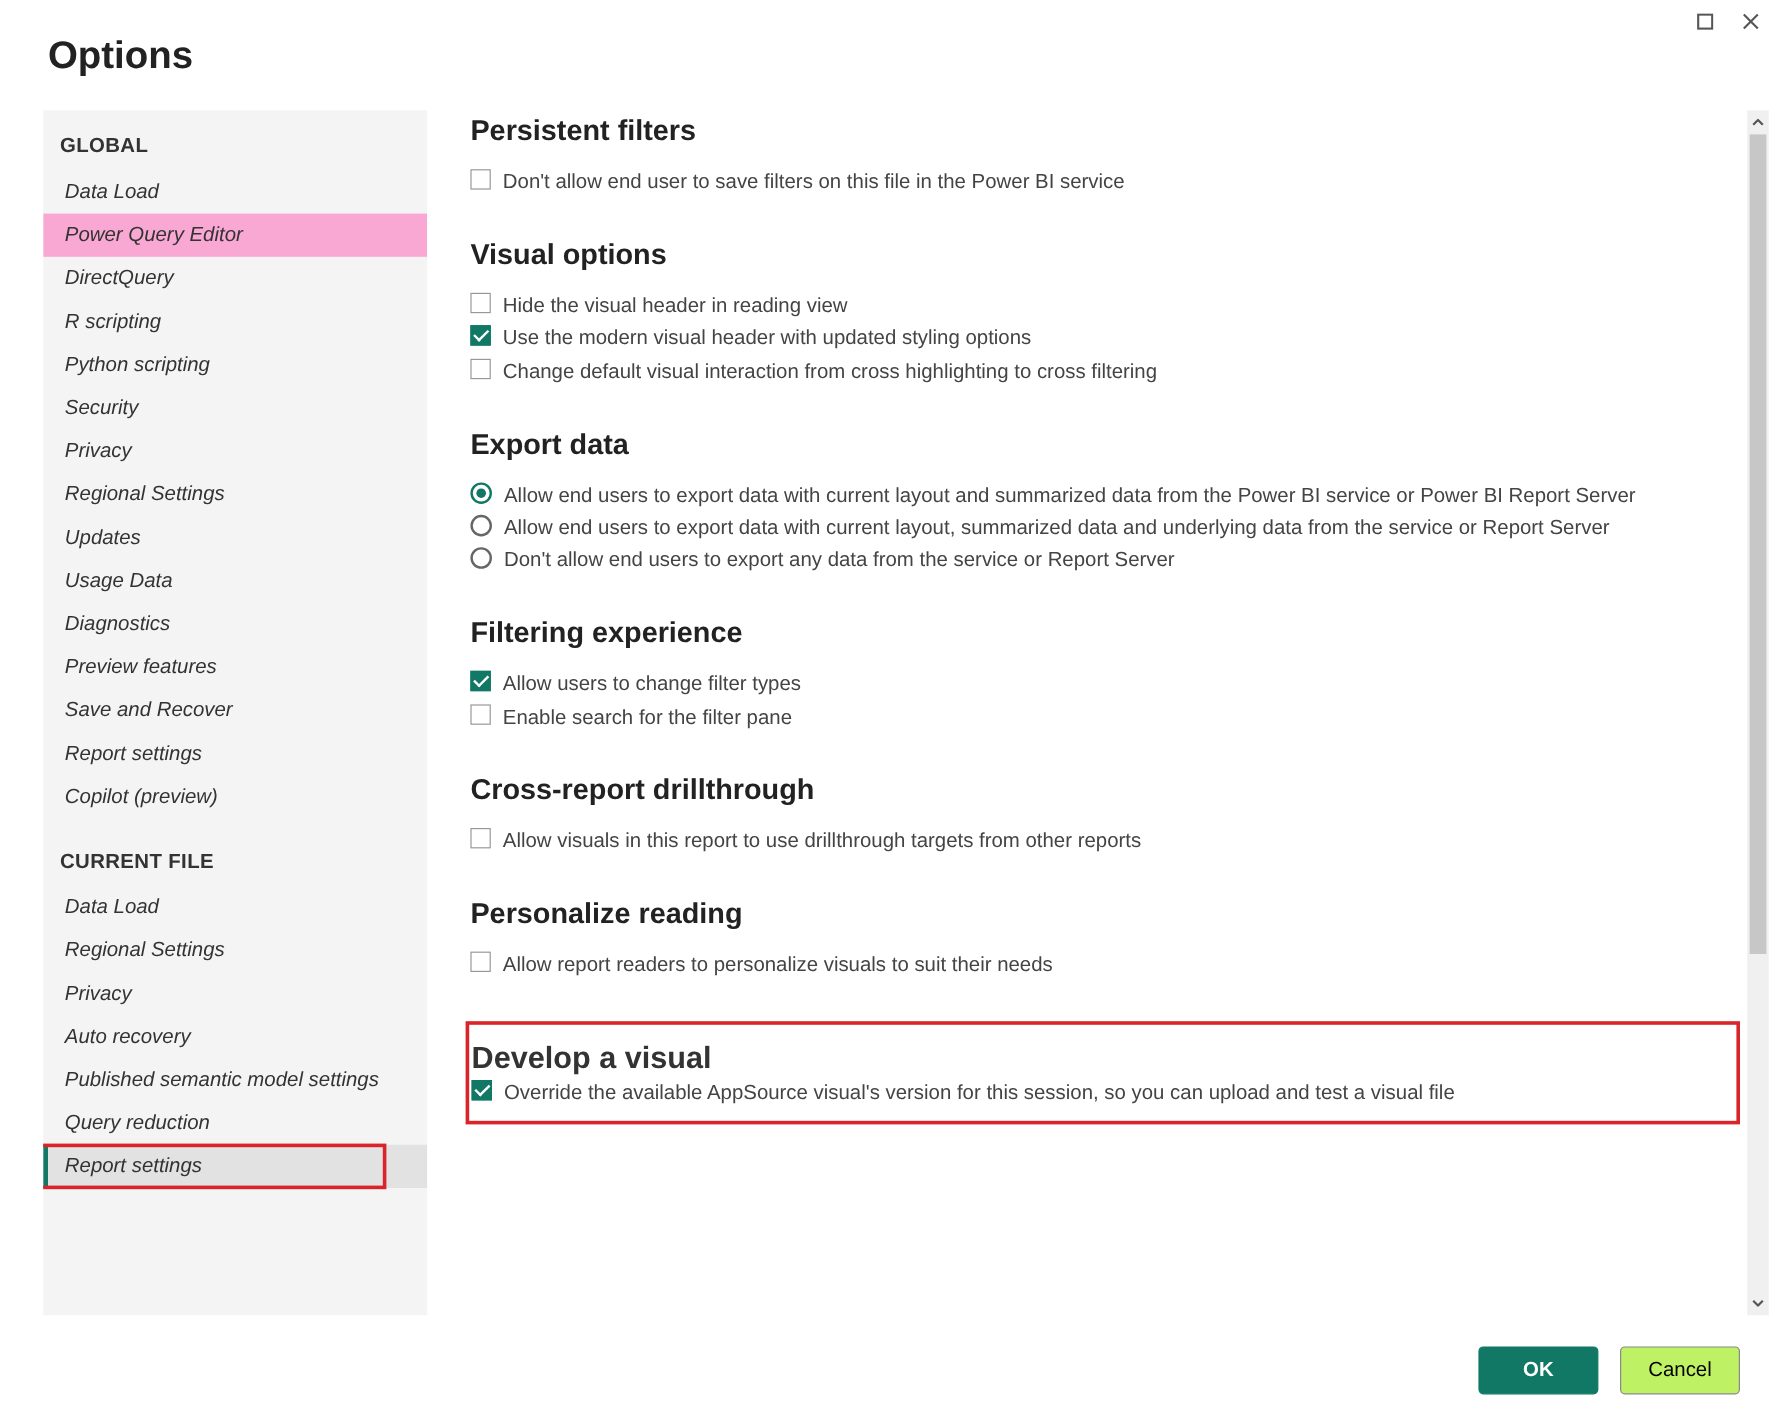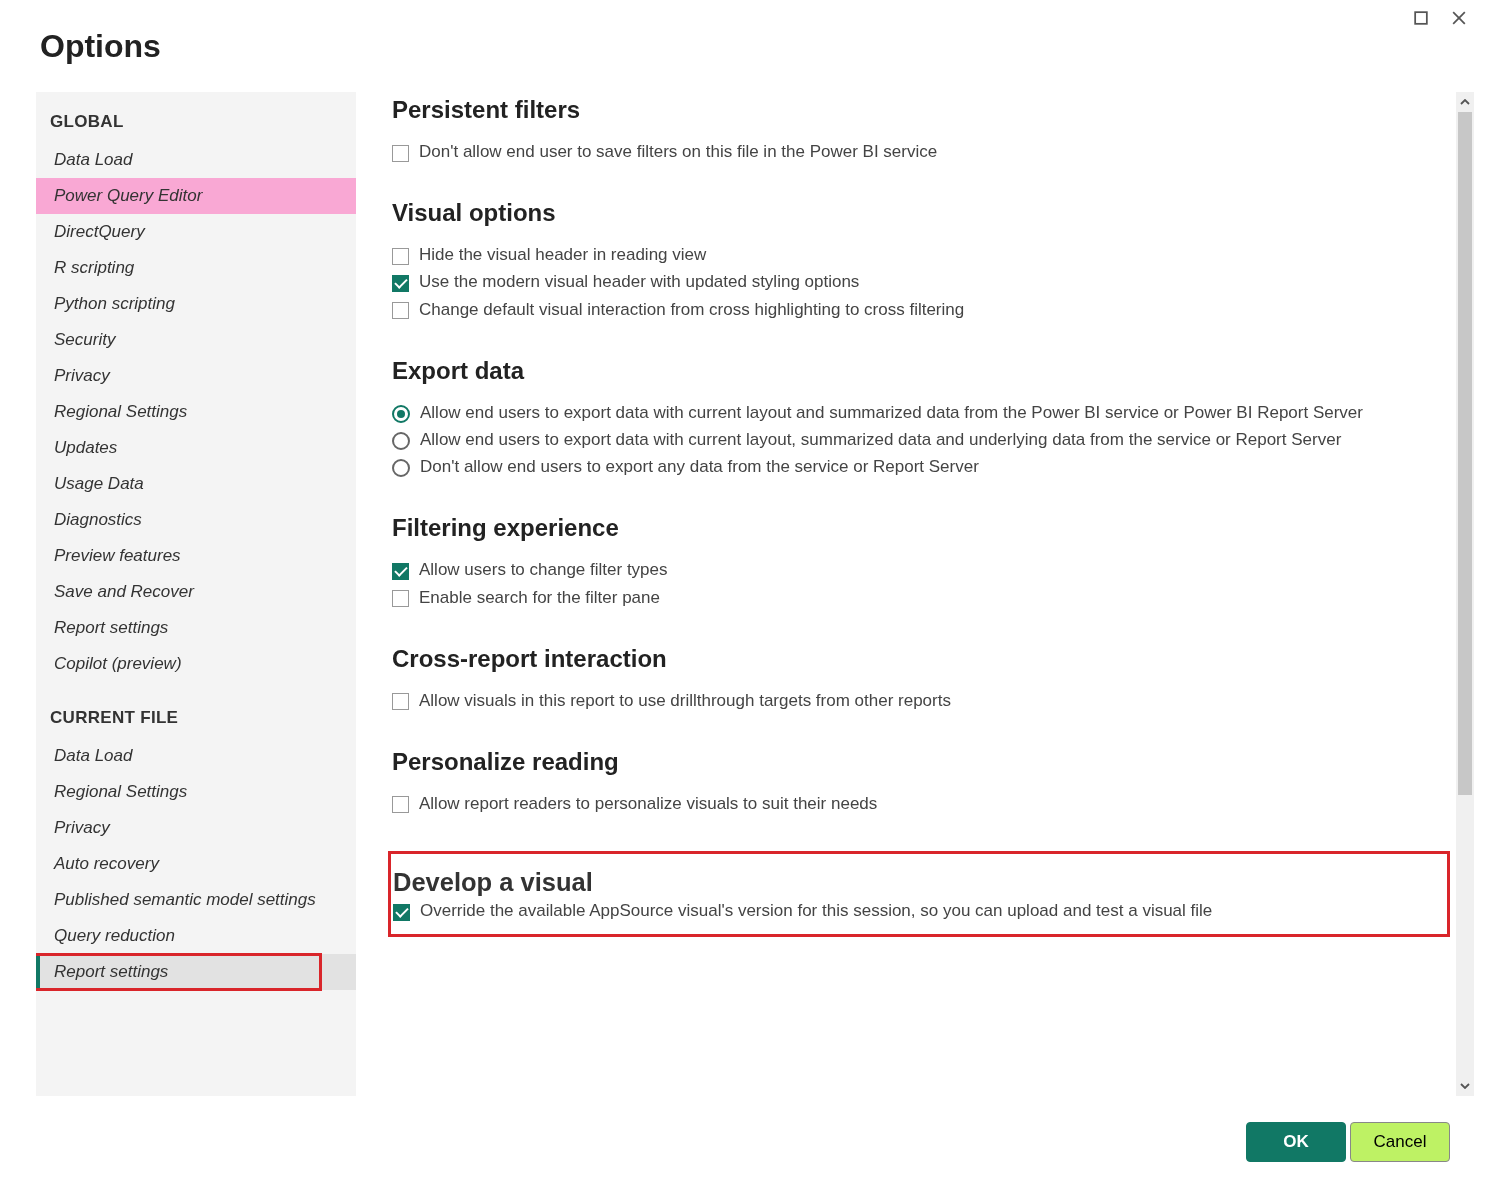--- a/index.html
+++ b/index.html
@@ -17,40 +17,40 @@
 
   .sidebar { width: 320px; background: #f4f4f4; padding: 10px 0 10px 0; overflow-y: auto; }
   .section-title { font-weight: 600; font-size: 17px; color: #333; padding: 10px 14px 10px 14px; letter-spacing: .3px; }
   .nav-item { padding: 8px 14px 8px 18px; font-size: 17px; color: #333; cursor: pointer; font-style: italic; }
   .nav-item.hover { background: #f9a8d4; }
   .nav-item.selected { background: #e2e2e2; border-left: 4px solid #117865; padding-left: 14px; }
 
   .main { flex: 1; padding: 4px 0 0 36px; overflow-y: auto; position: relative; }
   .group { margin-bottom: 34px; }
   .group h2 { font-size: 24px; font-weight: 600; color: #222; margin-bottom: 14px; }
-  .row { display: flex; align-items: center; gap: 10px; margin: 0 0; line-height: 1.6; }
+  .row { display: flex; align-items: flex-start; gap: 10px; margin: 0 0; line-height: 1.6; }
   .row .label { color: #444; }
 
   .check { width: 17px; height: 17px; flex: 0 0 17px; border: 1px solid #999; background: #fff; cursor: pointer; display: inline-flex; align-items: center; justify-content: center; margin-top: 3px; }
   .check.checked { background: #117865; border-color: #117865; }
   .check.checked::after { content: ""; width: 10px; height: 5px; border-left: 2px solid #fff; border-bottom: 2px solid #fff; transform: rotate(-45deg) translate(1px,-1px); }
 
   .radio { width: 18px; height: 18px; flex: 0 0 18px; border: 2px solid #666; border-radius: 50%; cursor: pointer; display: inline-flex; align-items: center; justify-content: center; margin-top: 3px; background:#fff; }
   .radio.selected { border-color: #117865; }
   .radio.selected::after { content: ""; width: 8px; height: 8px; border-radius: 50%; background: #117865; }
 
   .highlight { border: 3px solid #d9252a; padding: 14px 12px 10px 2px; margin-bottom: 30px; margin-left: -4px; }
   .highlight-nav { position: relative; }
   .highlight-nav::after { content:""; position:absolute; left:-4px; top:-1px; right:34px; bottom:-1px; border:3px solid #d9252a; pointer-events:none; }
 
   .scroll-track { position: absolute; top: 92px; right: 12px; width: 18px; bottom: 86px; background: #f0f0f0; }
   .scroll-arrow { height: 20px; display:flex; align-items:center; justify-content:center; color:#666; font-size:12px; cursor:pointer; }
   .scroll-thumb { position:absolute; left:2px; right:2px; background:#c7c7c7; border-radius:0; }
 
-  .footer { position: absolute; bottom: 20px; right: 36px; display: flex; gap: 4px; }
+  .footer { position: absolute; bottom: 20px; right: 36px; display: flex; gap: 18px; }
   .btn { min-width: 100px; height: 40px; padding: 0 22px; border: 1px solid #888; background: #bef264; font-size: 17px; cursor: pointer; border-radius: 4px; }
   .btn.primary { background: #117865; color: #fff; border-color: #117865; font-weight: 600; }
 </style>
 </head>
 <body>
 
 <div class="window">
 
   <div class="titlebar-icons">
     <div class="titlebar-btn">
@@ -147,21 +147,21 @@
           <span class="check checked"></span>
           <span class="label">Allow users to change filter types</span>
         </div>
         <div class="row">
           <span class="check"></span>
           <span class="label">Enable search for the filter pane</span>
         </div>
       </div>
 
       <div class="group">
-        <h2>Cross-report interaction</h2>
+        <h2>Cross-report drillthrough</h2>
         <div class="row">
           <span class="check"></span>
           <span class="label">Allow visuals in this report to use drillthrough targets from other reports</span>
         </div>
       </div>
 
       <div class="group">
         <h2>Personalize reading</h2>
         <div class="row">
           <span class="check"></span>

